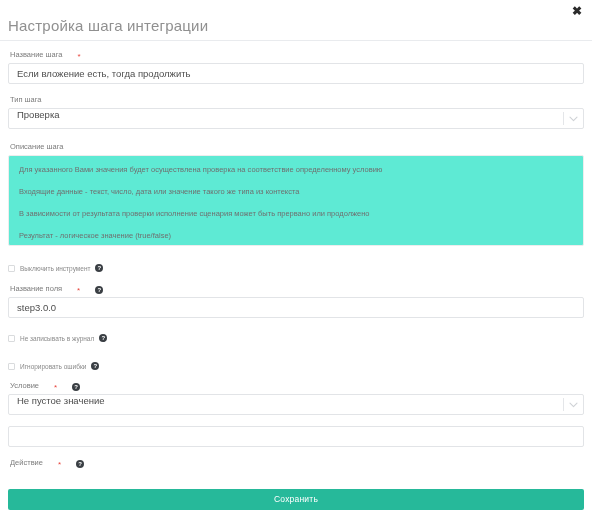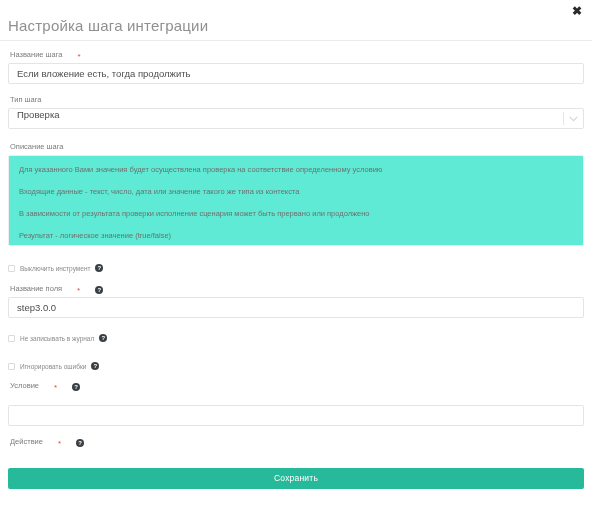--- a/index.html
+++ b/index.html
@@ -308,20 +308,29 @@
     </div>
 
     <div class="gap-9"></div>
 
     
     <div class="field-label">
       <span>Условие</span>
       <span class="req-star">*</span>
       <span class="help-icon">?</span>
     </div>
+    <div class="select-wrap">
+      <div class="select-box">Не пустое значение</div>
+      <div class="select-sep"></div>
+      <div class="select-arrow">
+        <svg width="9" height="6" viewBox="0 0 9 6" aria-hidden="true">
+          <path d="M1 1.2 L4.5 4.6 L8 1.2" fill="none" stroke="#cfd2d6" stroke-width="1.1" stroke-linecap="round" stroke-linejoin="round"></path>
+        </svg>
+      </div>
+    </div>
 
     <div class="gap-11"></div>
 
     
     <input class="text-input" type="text" value="" style="">
 
     <div class="gap-11"></div>
 
     
     <div class="field-label">

